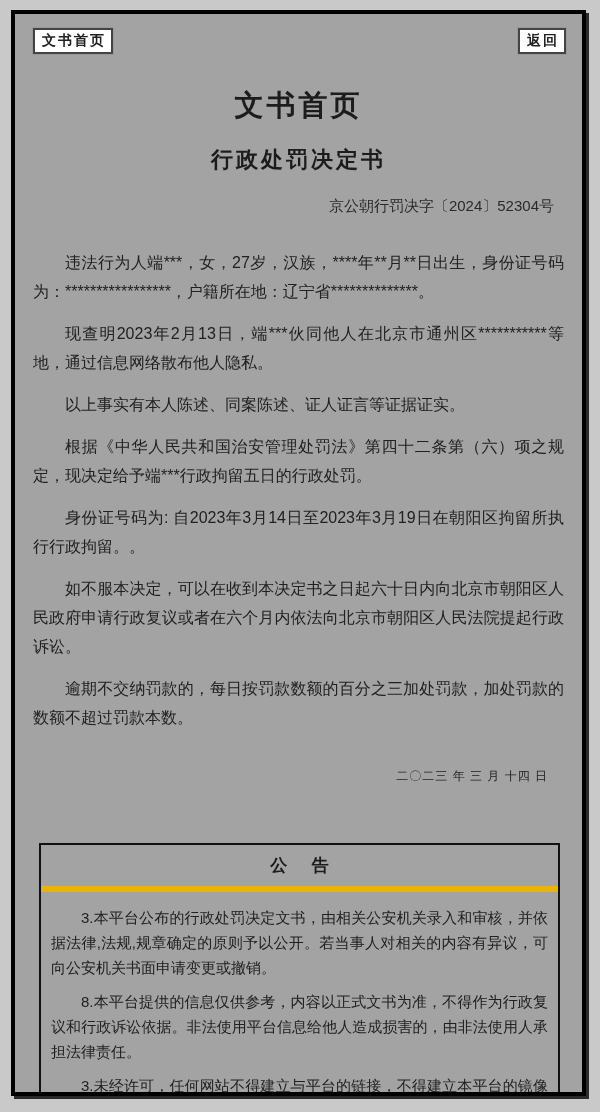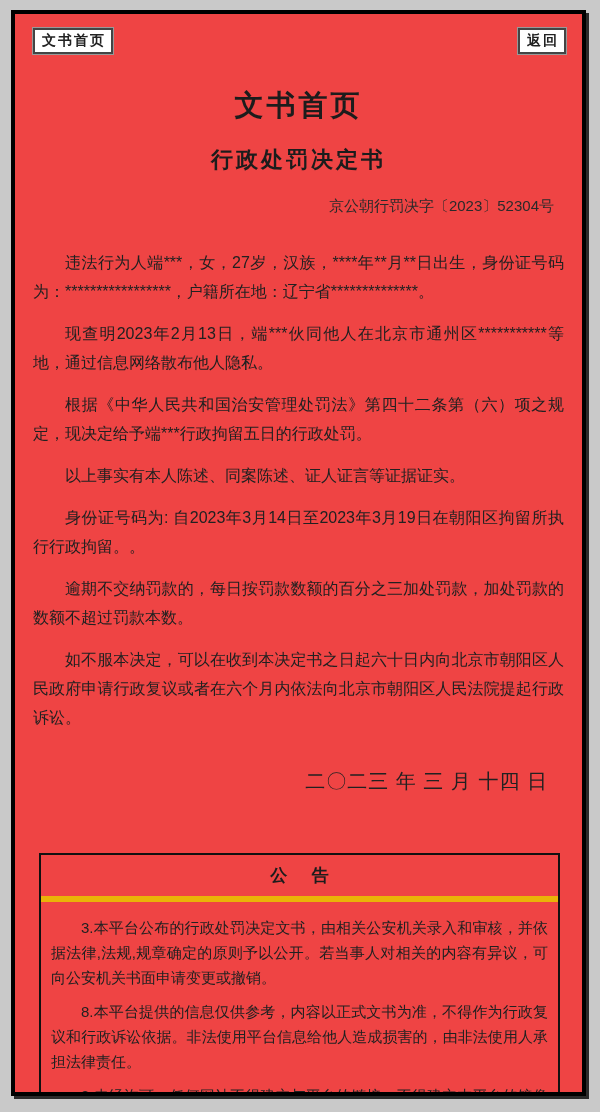--- a/index.html
+++ b/index.html
@@ -10,21 +10,21 @@
   }
   .frame {
     width: 600px;
     height: 1112px;
     background: #c9c9c9;
     padding: 10px 14px 16px 11px;
   }
   .page {
     width: 100%;
     height: 100%;
-    background: #ef4444;
+    background: #a3a3a3;
     border: 4px solid #000000;
     box-shadow: 3px 3px 0 #2a2a2a;
     padding: 12px 12px 2px 12px;
     overflow: hidden;
     position: relative;
   }
   .nav-row {
     display: flex;
     justify-content: space-between;
     align-items: flex-start;
@@ -73,21 +73,21 @@
     line-height: 29px;
     text-align: justify;
     text-indent: 2em;
     margin-bottom: 13px;
     color: #212121;
   }
   .date-line {
     margin-top: 36px;
     text-align: right;
     padding-right: 22px;
-    font-size: 20px;
+    font-size: 12px;
     letter-spacing: 1px;
     color: #212121;
   }
   .notice-box {
     margin: 58px 10px 0 12px;
     border: 2px solid #111111;
   }
   .notice-header {
     text-align: center;
     font-size: 17px;
@@ -117,30 +117,30 @@
 
     <div class="nav-row">
       <button class="nav-btn">文书首页</button>
       <button class="nav-btn">返回</button>
     </div>
 
     <h1 class="agency-title">文书首页</h1>
 
     <h2 class="doc-title">行政处罚决定书</h2>
 
-    <div class="doc-number">京公朝行罚决字〔2023〕52304号</div>
+    <div class="doc-number">京公朝行罚决字〔2024〕52304号</div>
 
     <div class="doc-body">
       <p>违法行为人端***，女，27岁，汉族，****年**月**日出生，身份证号码为：*****************，户籍所在地：辽宁省**************。</p>
       <p>现查明2023年2月13日，端***伙同他人在北京市通州区***********等地，通过信息网络散布他人隐私。</p>
+      <p>以上事实有本人陈述、同案陈述、证人证言等证据证实。</p>
       <p>根据《中华人民共和国治安管理处罚法》第四十二条第（六）项之规定，现决定给予端***行政拘留五日的行政处罚。</p>
-      <p>以上事实有本人陈述、同案陈述、证人证言等证据证实。</p>
       <p>身份证号码为: 自2023年3月14日至2023年3月19日在朝阳区拘留所执行行政拘留。。</p>
+      <p>如不服本决定，可以在收到本决定书之日起六十日内向北京市朝阳区人民政府申请行政复议或者在六个月内依法向北京市朝阳区人民法院提起行政诉讼。</p>
       <p>逾期不交纳罚款的，每日按罚款数额的百分之三加处罚款，加处罚款的数额不超过罚款本数。</p>
-      <p>如不服本决定，可以在收到本决定书之日起六十日内向北京市朝阳区人民政府申请行政复议或者在六个月内依法向北京市朝阳区人民法院提起行政诉讼。</p>
     </div>
 
     <div class="date-line">二〇二三 年 三 月 十四 日</div>
 
     <div class="notice-box">
       <div class="notice-header">公 告</div>
       <div class="notice-body">
         <p>3.本平台公布的行政处罚决定文书，由相关公安机关录入和审核，并依据法律,法规,规章确定的原则予以公开。若当事人对相关的内容有异议，可向公安机关书面申请变更或撤销。</p>
         <p>8.本平台提供的信息仅供参考，内容以正式文书为准，不得作为行政复议和行政诉讼依据。非法使用平台信息给他人造成损害的，由非法使用人承担法律责任。</p>
         <p>3.未经许可，任何网站不得建立与平台的链接，不得建立本平台的镜像（包括局部和全部镜像），不得拷贝或传播本平台的信息。严禁任何单位和个人利用本平台信息牟取非法利益。</p>

